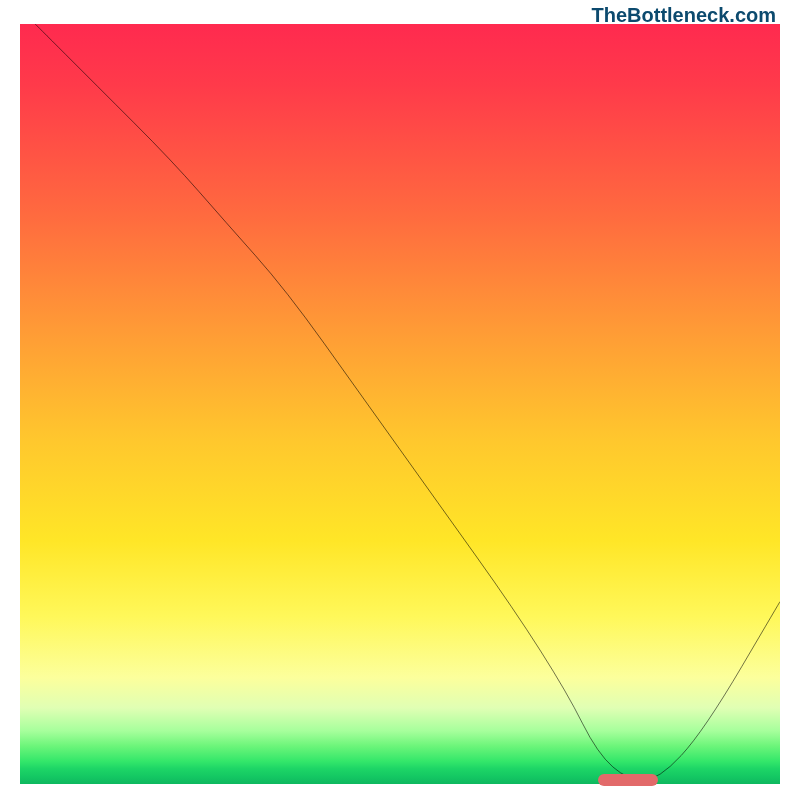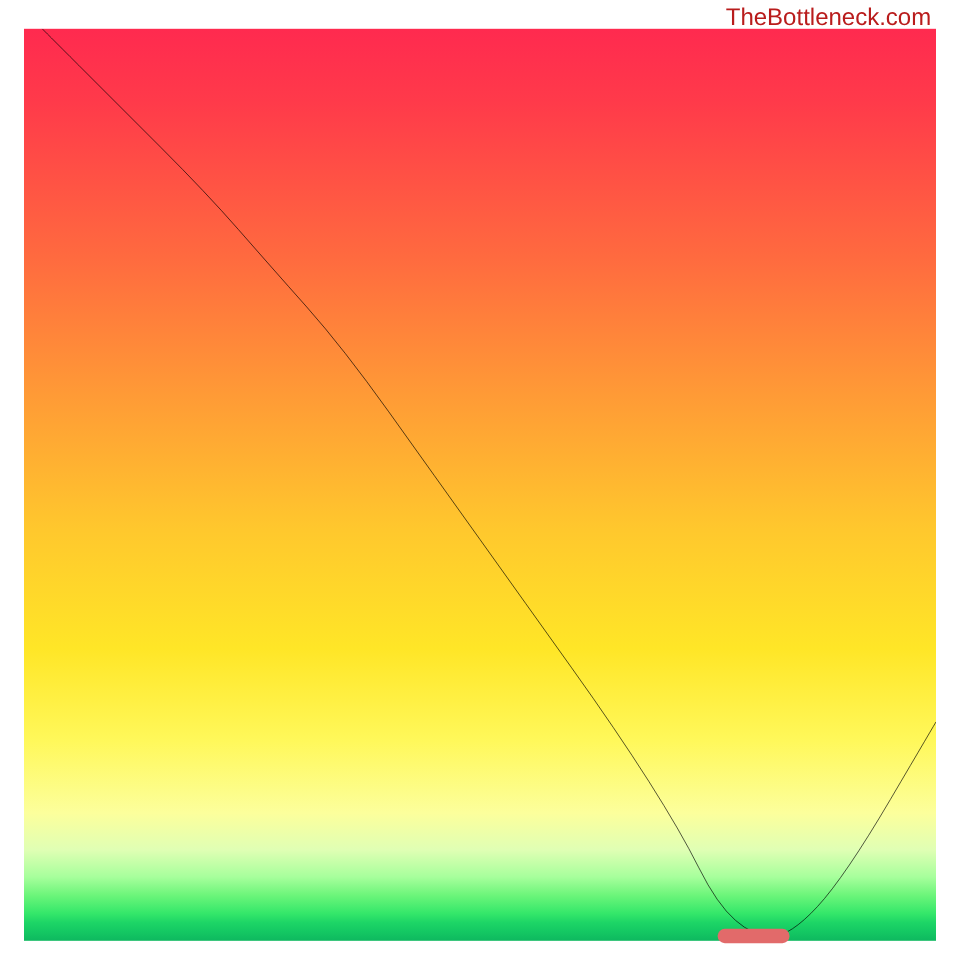--- a/index.html
+++ b/index.html
@@ -10,22 +10,22 @@
     background: #ffffff;
     position: relative;
     overflow: hidden;
   }
   .watermark {
     position: absolute;
     top: 4px;
     right: 24px;
     font-family: Arial, sans-serif;
     font-size: 20px;
-    color: #b91c1c;
-    font-weight: normal;
+    color: #0c4a6e;
+    font-weight: bold;
   }
   .plot-area {
     position: absolute;
     left: 20px;
     top: 24px;
     width: 760px;
     height: 760px;
   }
   .gradient-bg {
     position: absolute;

